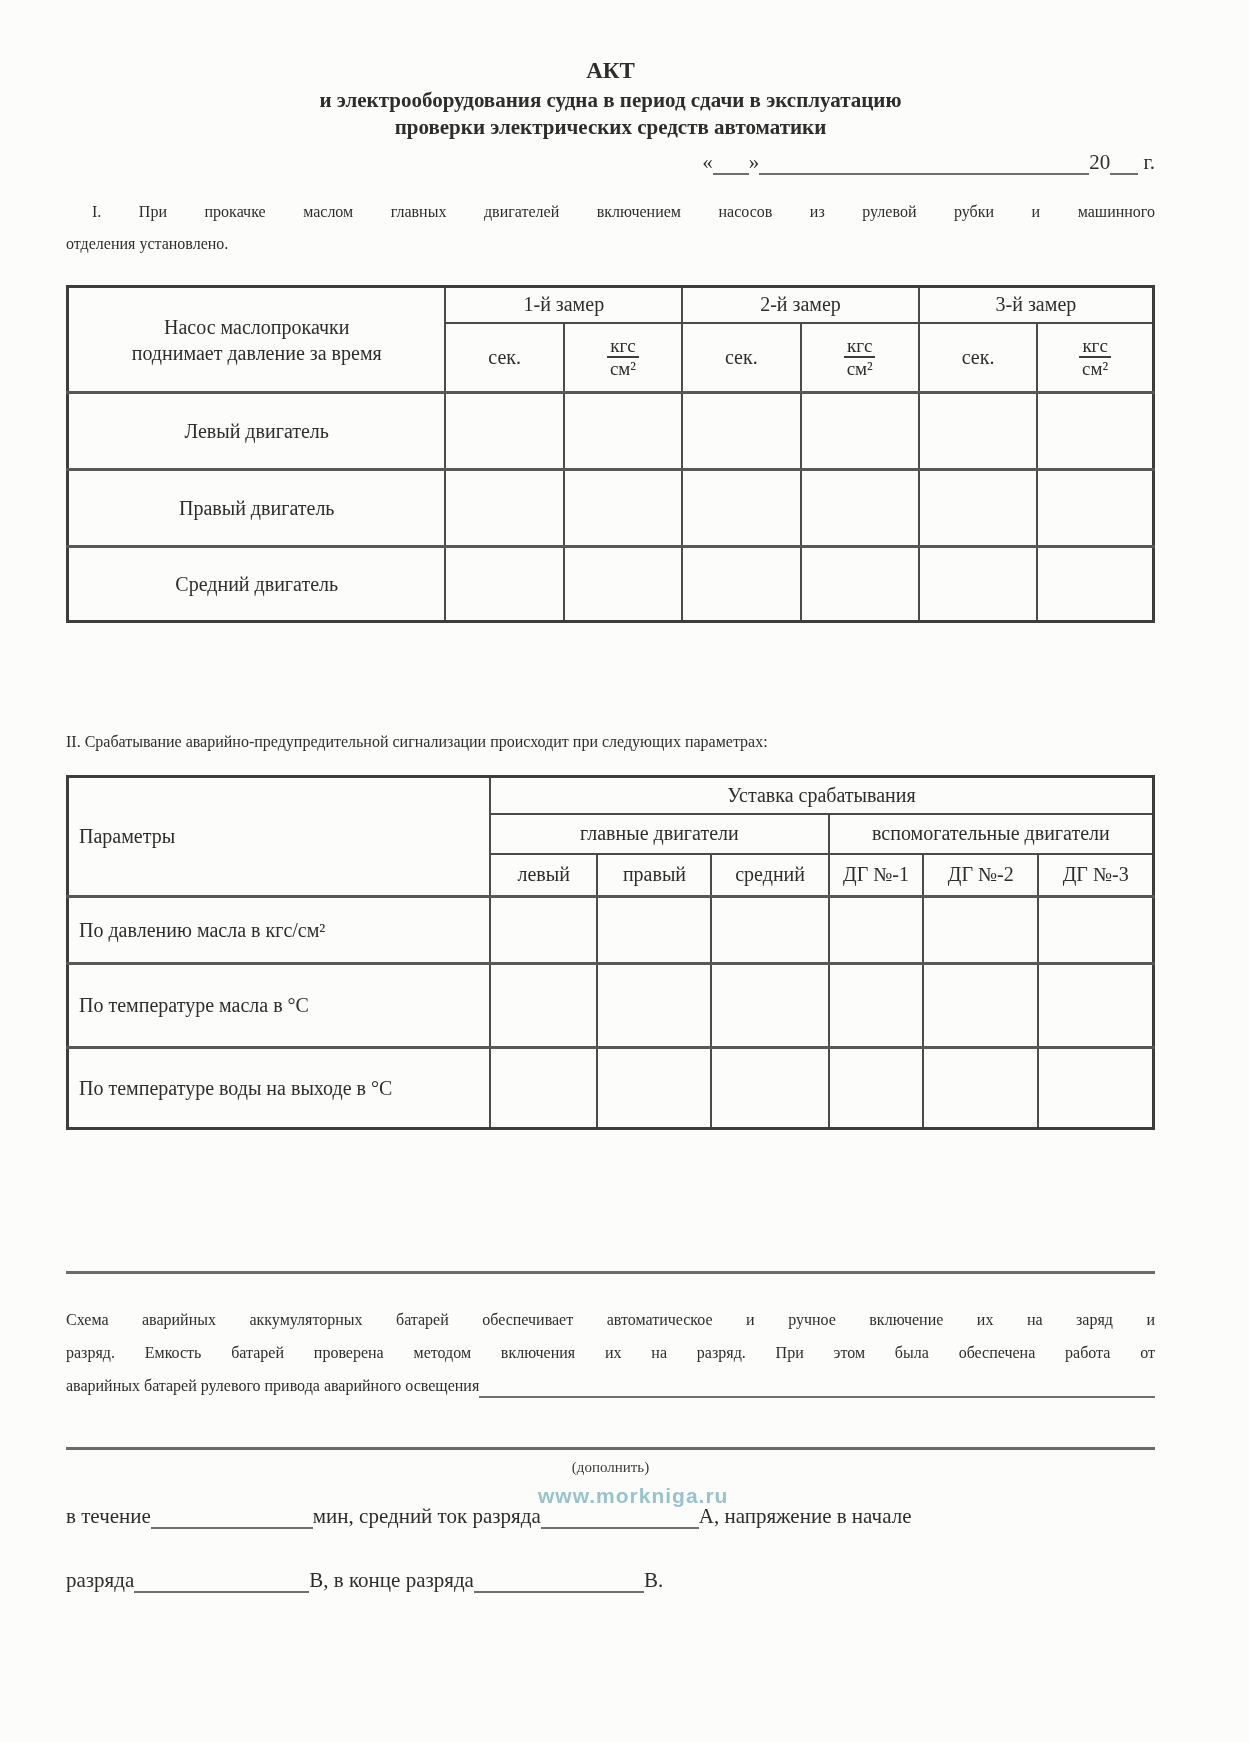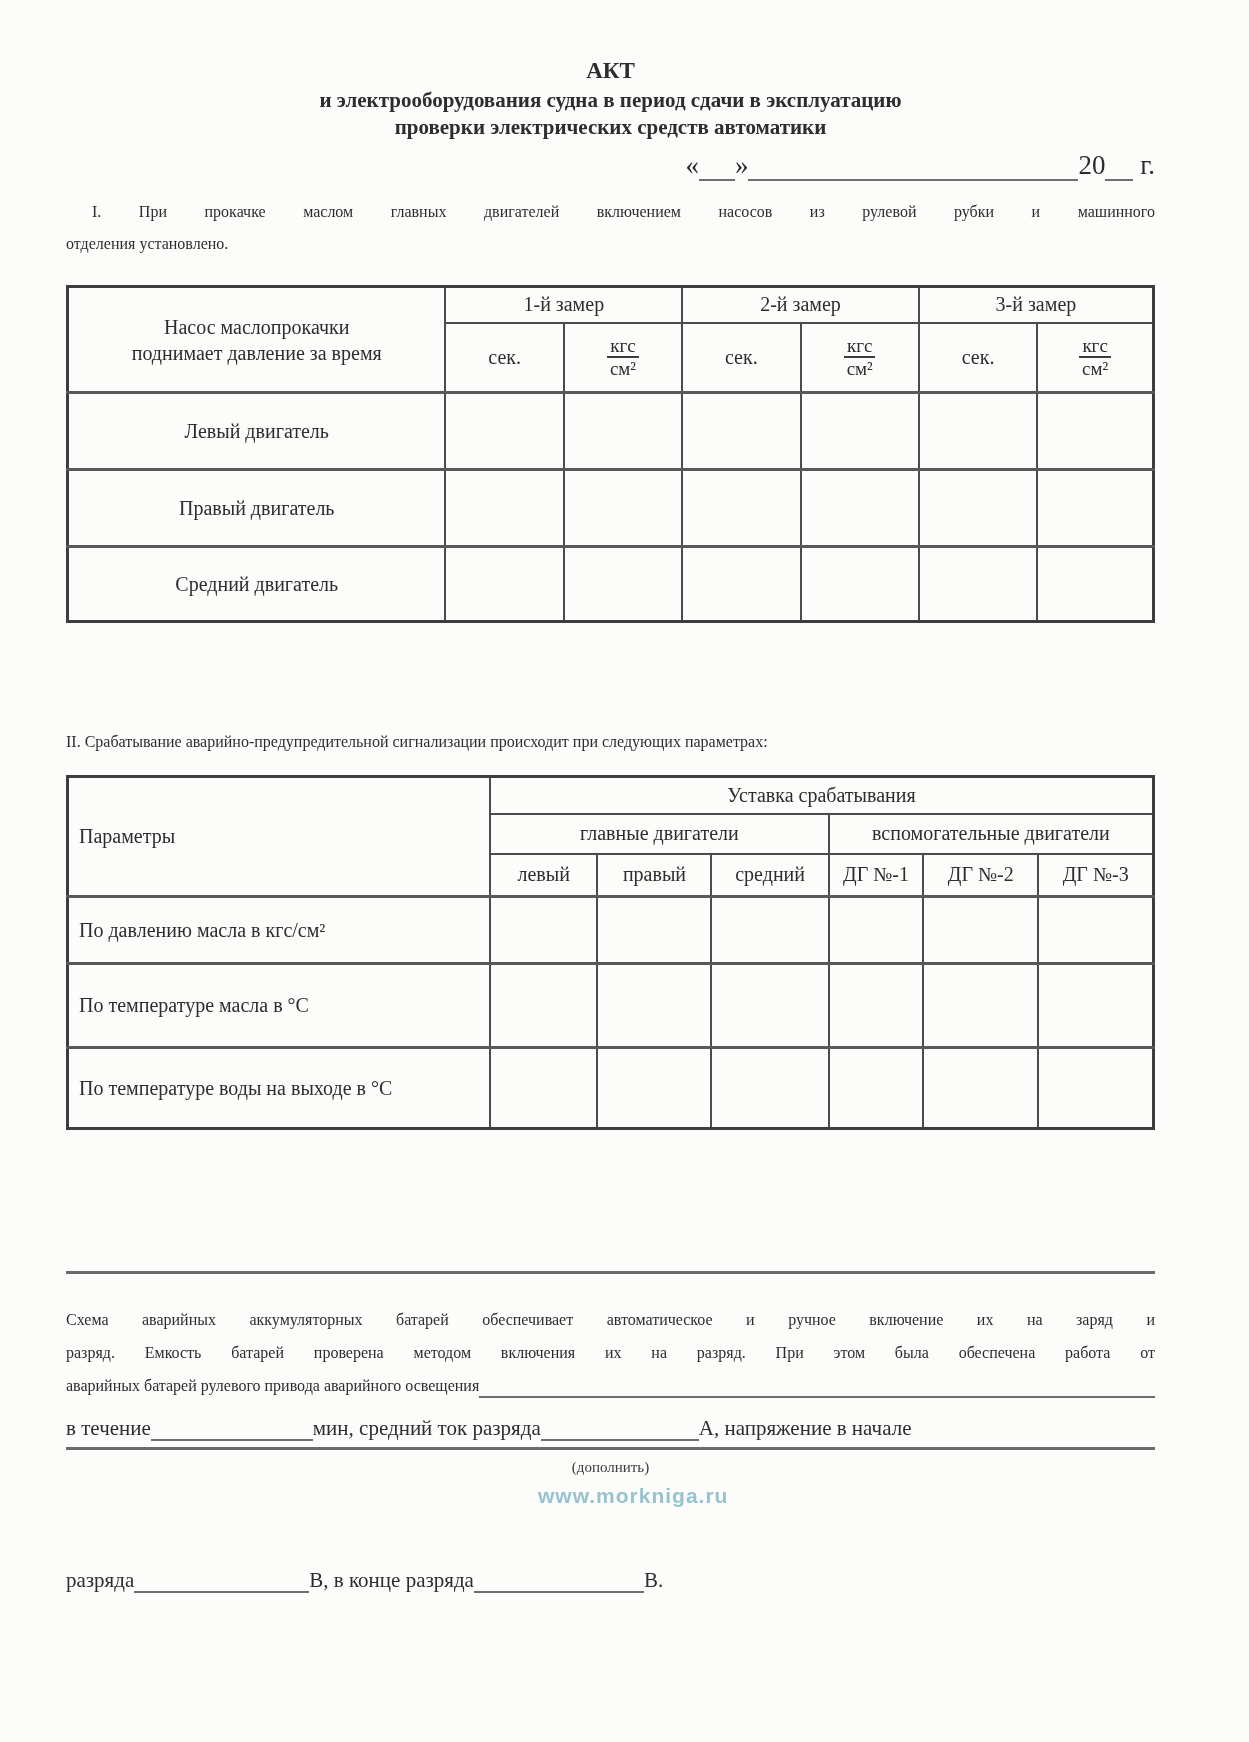--- a/index.html
+++ b/index.html
@@ -20,35 +20,35 @@
   .justify-full { text-align:justify; text-align-last:justify; }
 
   
   .blank { display:inline-block; height:1em; border-bottom:2px solid #6f6f6f; vertical-align:bottom; }
   .rule  { border-top:3px solid #6b6b6b; height:0; }
   .flexline { display:flex; align-items:flex-end; }
   .flexline .txt { white-space:nowrap; }
   .blank-fill { flex:1 1 auto; border-bottom:2px solid #6f6f6f; margin-bottom:4px; }
 
   
-  .date-line { top:150px; left:66px; width:1089px; text-align:right; font-size:27px; }
+  .date-line { top:150px; left:66px; width:1089px; text-align:right; font-size:21px; }
   .date-line .b-day  { width:36px; }
   .date-line .b-main { width:330px; }
   .date-line .b-year { width:28px; }
 
   
   .sec1 { top:196px;  left:66px; width:1089px; }
   .sec1 .l1 { text-indent:26px; }
   .sec2 { top:726px;  left:66px; width:1089px; }
   .sec3 { top:1188px; left:66px; width:1089px; }
   .rule1 { top:1271px; left:66px; width:1089px; }
   .para  { top:1303px; left:66px; width:1089px; line-height:33px; }
   .rule2 { top:1447px; left:66px; width:1089px; }
   .footnote { top:1459px; left:66px; width:1089px; text-align:center; font-size:15px; color:#3a3a3a; }
-  .duration  { top:1416px; left:66px; width:1089px; font-size:21px; }
+  .duration  { top:1504px; left:66px; width:1089px; font-size:21px; }
   .discharge { top:1568px; left:66px; width:1089px; font-size:21px; }
   .b-dur1 { width:162px; } .b-dur2 { width:158px; }
   .b-dis1 { width:175px; } .b-dis2 { width:170px; }
 
   .watermark {
     top:1484px; left:538px; z-index:3;
     font-family:"Liberation Sans", sans-serif; font-weight:bold;
     font-size:21px; letter-spacing:1px; color:rgba(133,184,198,0.85);
   }
 

